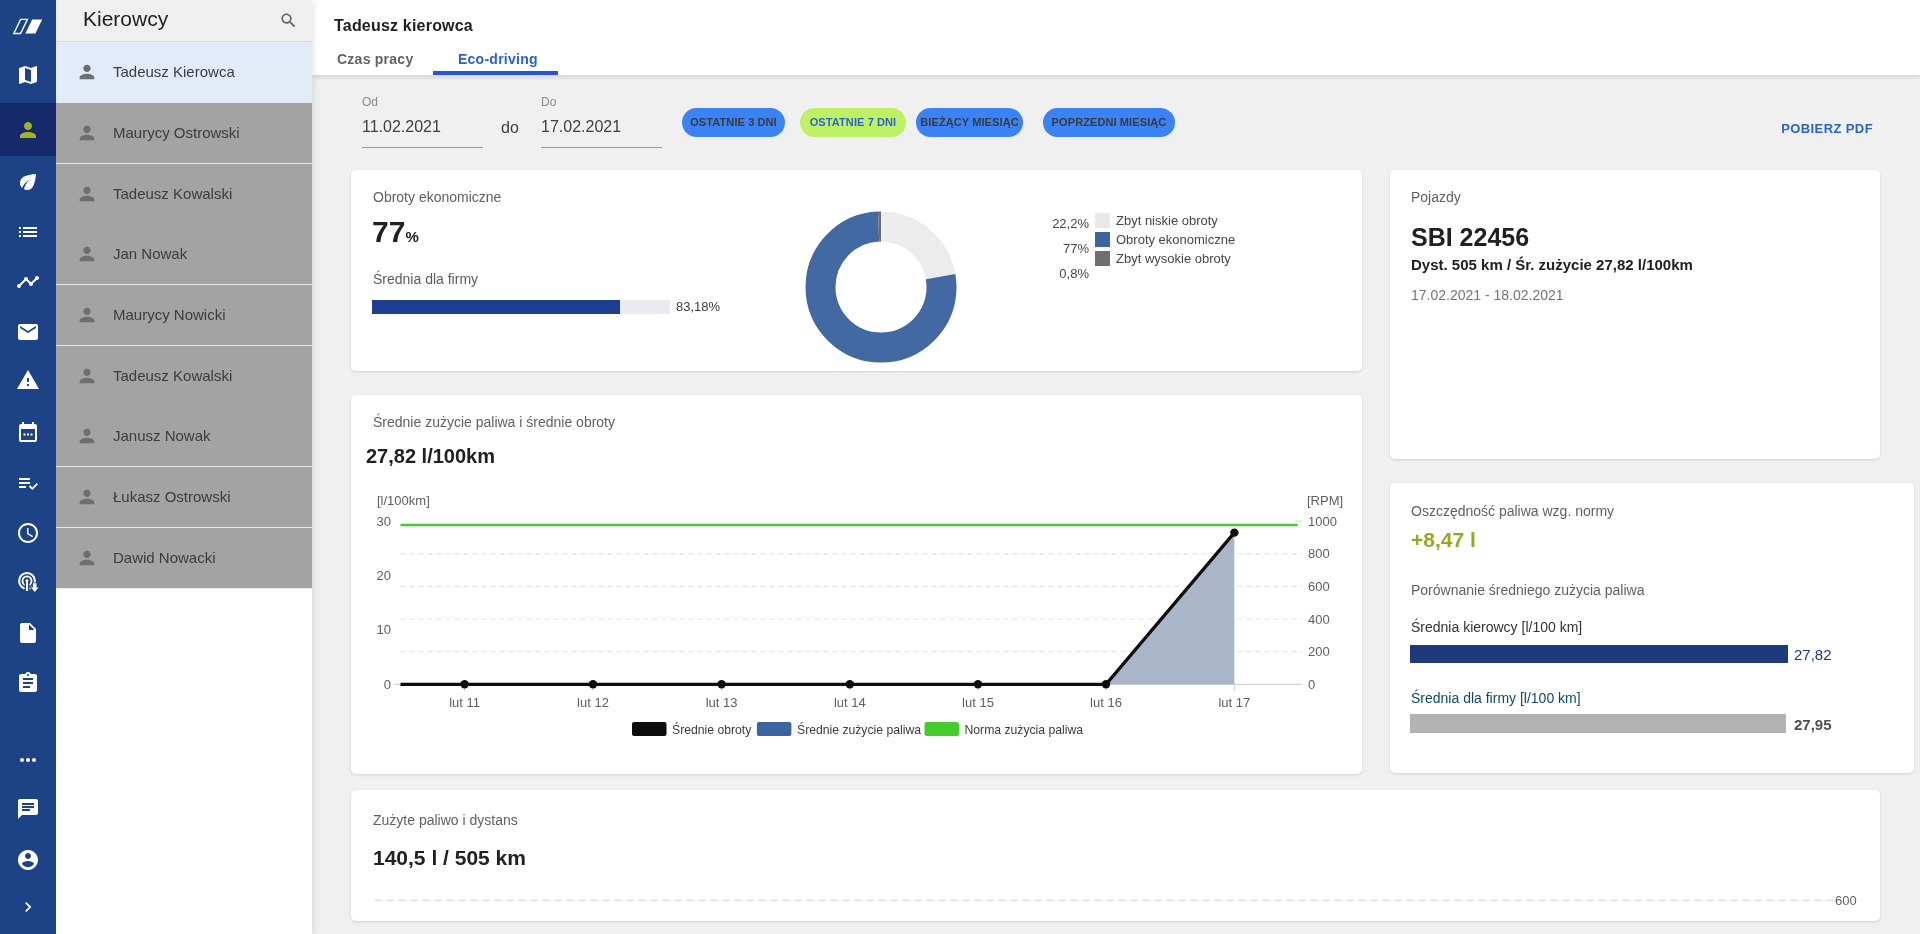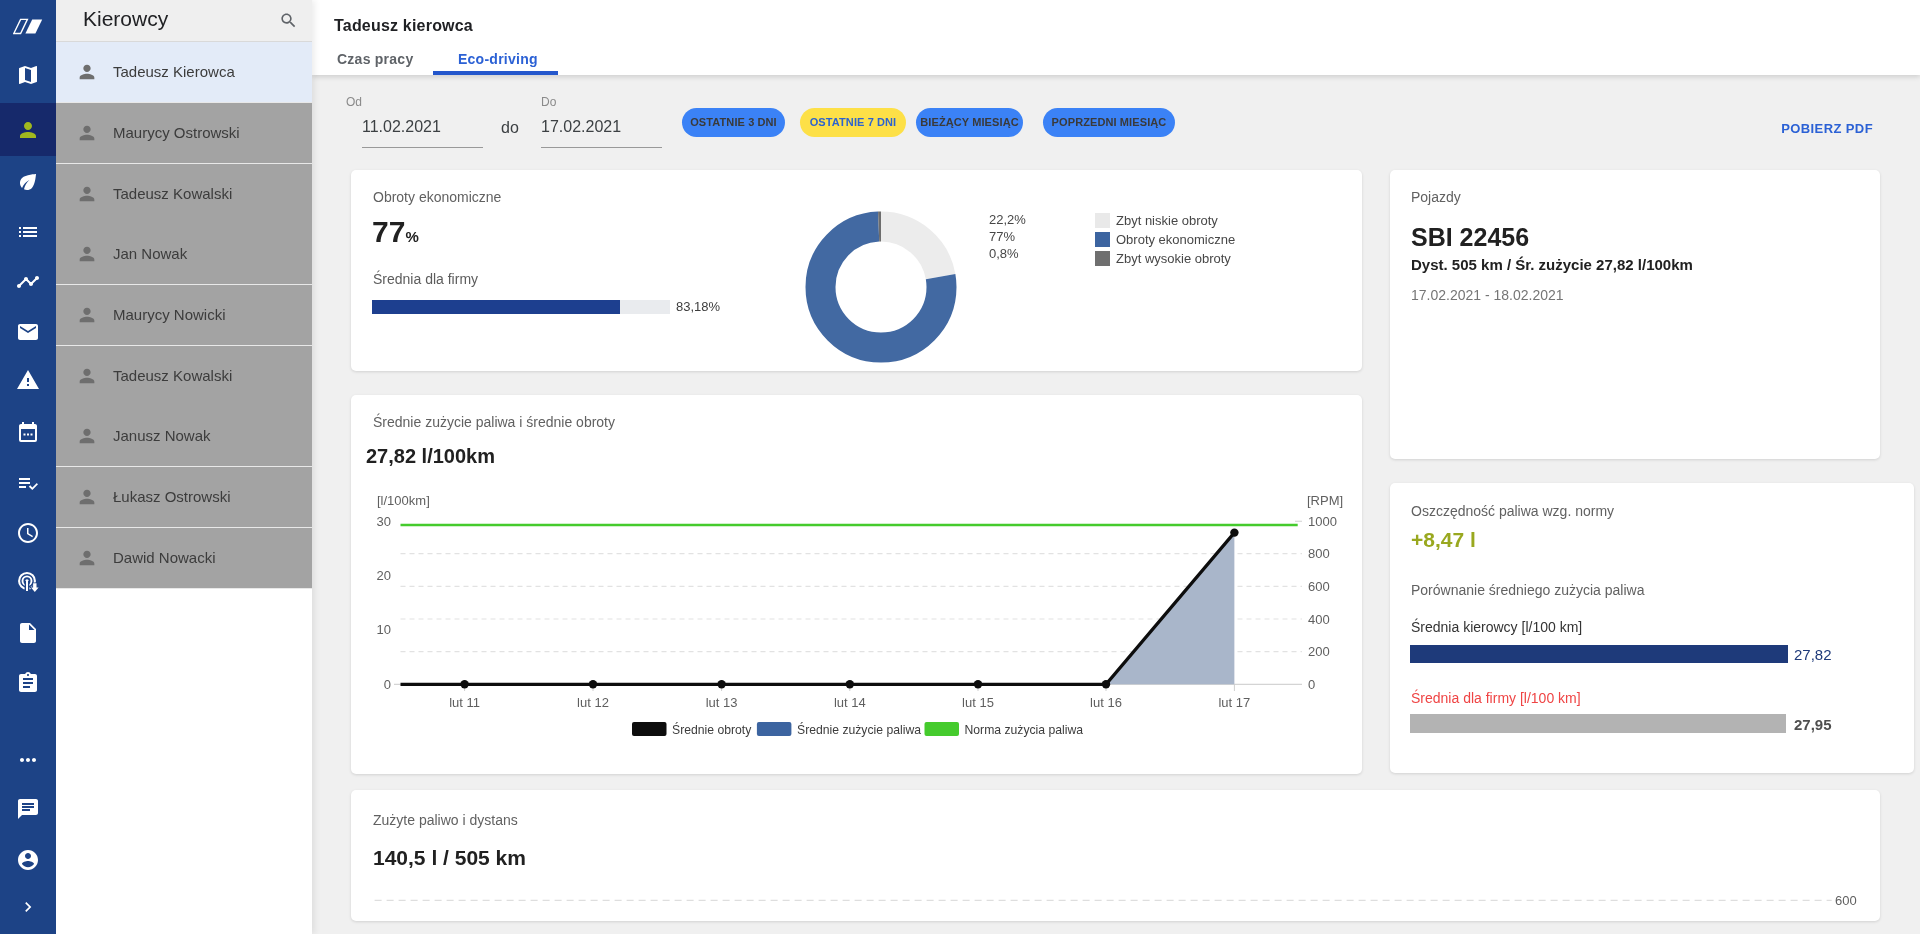--- a/index.html
+++ b/index.html
@@ -23,21 +23,21 @@
 #topbar h1{position:absolute;left:22px;top:17px;font-size:16px;font-weight:700;color:#202124;letter-spacing:.2px}
 .tab{position:absolute;top:51px;font-size:14px;font-weight:700;letter-spacing:.25px}
 #tab1{left:25px;color:#5f6368}
 #tab2{left:146px;color:#2b61d5}
 #tabline{position:absolute;left:121px;top:71px;width:125px;height:4px;background:#2457cc}
 
 .flabel{position:absolute;font-size:12px;color:#8a8a8a}
 .fval{position:absolute;font-size:16px;color:#3c4043}
 .fline{position:absolute;height:1px;background:#999;width:121px}
 .chip{position:absolute;top:108px;height:29px;border-radius:15px;background:#3b82f6;color:#3a3a3a;font-size:11px;font-weight:700;letter-spacing:.1px;line-height:29px;text-align:center;white-space:nowrap}
-.chip.sel{background:#fde047;color:#2c63cf}
+.chip.sel{background:#bef264;color:#2c63cf}
 #pdf{position:absolute;right:47px;top:121px;font-size:13px;font-weight:700;color:#2b61d5;letter-spacing:.4px}
 
 .card{position:absolute;background:#fff;border-radius:5px;box-shadow:0 1px 3px rgba(0,0,0,.13)}
 .ct{position:absolute;font-size:14px;color:#616161}
 .big{position:absolute;font-weight:700;color:#212121}
 </style>
 </head>
 <body>
 <div id="page">
 <div id="rail">
@@ -166,21 +166,21 @@
         <span class="nm">Dawid Nowacki</span>
       </div>
 </div>
 <div id="main">
 <div id="topbar">
 <h1>Tadeusz kierowca</h1>
 <div class="tab" id="tab1">Czas pracy</div>
 <div class="tab" id="tab2">Eco-driving</div>
 <div id="tabline"></div>
 </div>
-<div class="flabel" style="left:34px;top:95px">Od</div>
+<div class="flabel" style="left:50px;top:95px">Od</div>
 <div class="fval" style="left:50px;top:118px">11.02.2021</div>
 <div class="fline" style="left:50px;top:147px"></div>
 <div class="fval" style="left:189px;top:119px">do</div>
 <div class="flabel" style="left:229px;top:95px">Do</div>
 <div class="fval" style="left:229px;top:118px">17.02.2021</div>
 <div class="fline" style="left:229px;top:147px"></div>
 <div class="chip" style="left:370px;width:103px">OSTATNIE 3 DNI</div>
 <div class="chip sel" style="left:488px;width:106px">OSTATNIE 7 DNI</div>
 <div class="chip" style="left:604px;width:107px">BIEŻĄCY MIESIĄC</div>
 <div class="chip" style="left:731px;width:132px">POPRZEDNI MIESIĄC</div>
@@ -194,42 +194,42 @@
           <div style="width:248px;height:14px;background:#1d3f8f"></div>
         </div>
 <div style="position:absolute;left:325px;top:129px;font-size:13px;color:#3d3d3d">83,18%</div>
 <svg style="position:absolute;left:450px;top:37px" width="160" height="160">
 <g transform="rotate(-90 80 80)">
 <circle cx="80" cy="80" r="60.5" fill="none" stroke="#ececec" stroke-width="30" stroke-dasharray="84.39 295.74"></circle>
 <circle cx="80" cy="80" r="60.5" fill="none" stroke="#4269a2" stroke-width="30" stroke-dasharray="292.70 87.43" stroke-dashoffset="-84.39"></circle>
 <circle cx="80" cy="80" r="60.5" fill="none" stroke="#6d6d6d" stroke-width="30" stroke-dasharray="3.04 377.09" stroke-dashoffset="-377.09"></circle>
 </g>
 </svg>
-<div style="position:absolute;left:638px;top:40.8px;width:100px;text-align:left;font-size:13px;color:#474747;line-height:17px">22,2%<br>77%<br>0,8%</div>
+<div style="position:absolute;left:638px;top:40.8px;width:100px;text-align:right;font-size:13px;color:#474747;line-height:25px">22,2%<br>77%<br>0,8%</div>
 <div style="position:absolute;left:744px;top:43px;width:15px">
 <div style="width:15px;height:15px;background:#e9e9e9;margin-bottom:4.2px"></div>
 <div style="width:15px;height:15px;background:#3c64a0;margin-bottom:4.2px"></div>
 <div style="width:15px;height:15px;background:#6f6f6f"></div>
 </div>
 <div style="position:absolute;left:765px;top:40.8px;font-size:13px;color:#474747;line-height:19.2px">Zbyt niskie obroty<br>Obroty ekonomiczne<br>Zbyt wysokie obroty</div>
 </div>
 <div class="card" style="left:1078px;top:170px;width:490px;height:289px">
 <div class="ct" style="left:21px;top:19px">Pojazdy</div>
 <div class="big" style="left:21px;top:53px;font-size:25px">SBI 22456</div>
 <div class="big" style="left:21px;top:86px;font-size:15px">Dyst. 505 km / Śr. zużycie 27,82 l/100km</div>
 <div class="ct" style="left:21px;top:117px;color:#757575">17.02.2021 - 18.02.2021</div>
 </div>
 <div class="card" style="left:1078px;top:483px;width:524px;height:290px">
 <div class="ct" style="left:21px;top:20px">Oszczędność paliwa wzg. normy</div>
 <div class="big" style="left:21px;top:45px;font-size:21px;color:#99a81f">+8,47 l</div>
 <div class="ct" style="left:21px;top:99px">Porównanie średniego zużycia paliwa</div>
 <div style="position:absolute;left:21px;top:136px;font-size:14px;color:#333">Średnia kierowcy [l/100 km]</div>
 <div style="position:absolute;left:20px;top:162px;width:378px;height:18px;background:#1e3a7a"></div>
 <div style="position:absolute;left:404px;top:163px;font-size:15px;font-weight:400;color:#1e3a7a">27,82</div>
-<div style="position:absolute;left:21px;top:207px;font-size:14px;color:#ef4444">Średnia dla firmy [l/100 km]</div>
+<div style="position:absolute;left:21px;top:207px;font-size:14px;color:#0c4a6e">Średnia dla firmy [l/100 km]</div>
 <div style="position:absolute;left:20px;top:231px;width:376px;height:19px;background:#b3b3b3"></div>
 <div style="position:absolute;left:404px;top:233px;font-size:15px;font-weight:700;color:#4f4f4f">27,95</div>
 </div>
 <div class="card" style="left:39px;top:395px;width:1011px;height:379px">
 <div class="ct" style="left:22px;top:19px">Średnie zużycie paliwa i średnie obroty</div>
 <div class="big" style="left:15px;top:50px;font-size:20px">27,82 l/100km</div>
 <svg style="position:absolute;left:0;top:0" width="1011" height="379">
 <line x1="49.5" y1="158.6" x2="951" y2="158.6" stroke="#e2e2e2" stroke-width="1.2" stroke-dasharray="5 4"></line>
 <line x1="49.5" y1="191.3" x2="951" y2="191.3" stroke="#e2e2e2" stroke-width="1.2" stroke-dasharray="5 4"></line>
 <line x1="49.5" y1="224.0" x2="951" y2="224.0" stroke="#e2e2e2" stroke-width="1.2" stroke-dasharray="5 4"></line>

